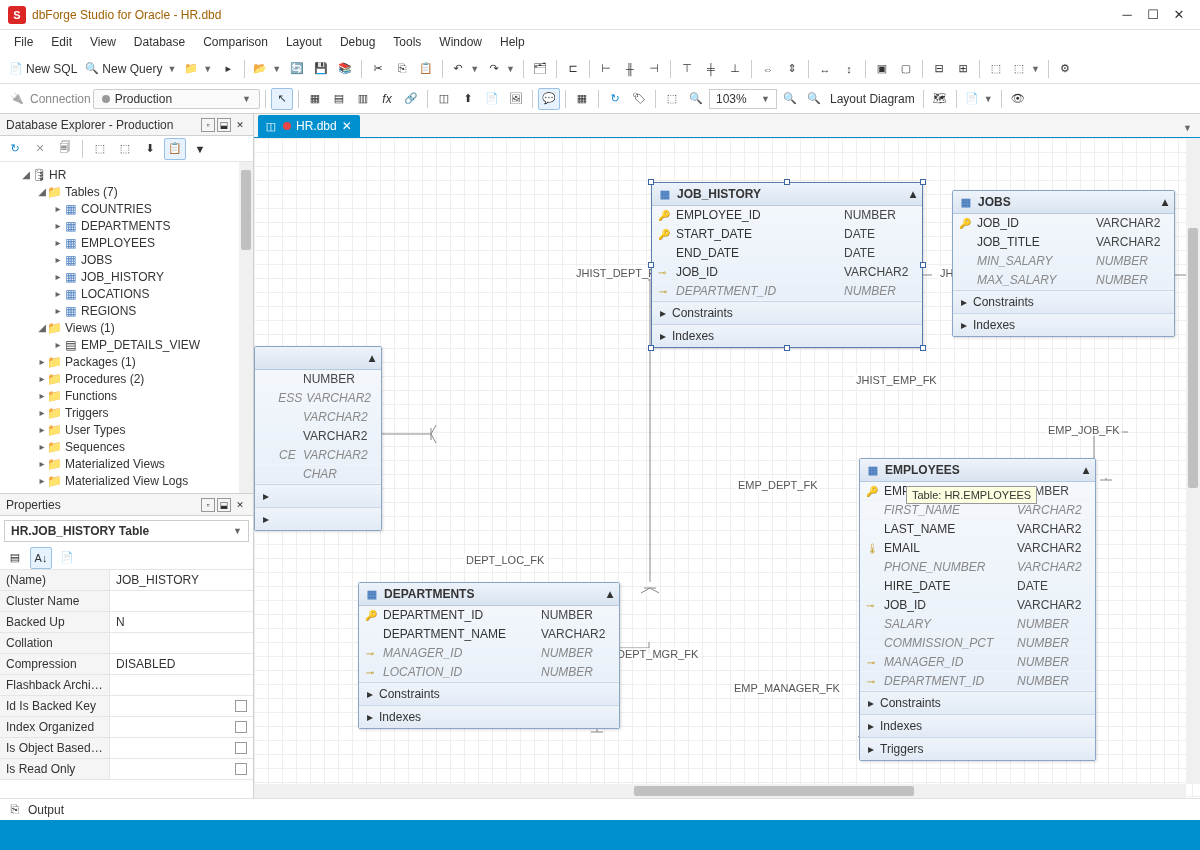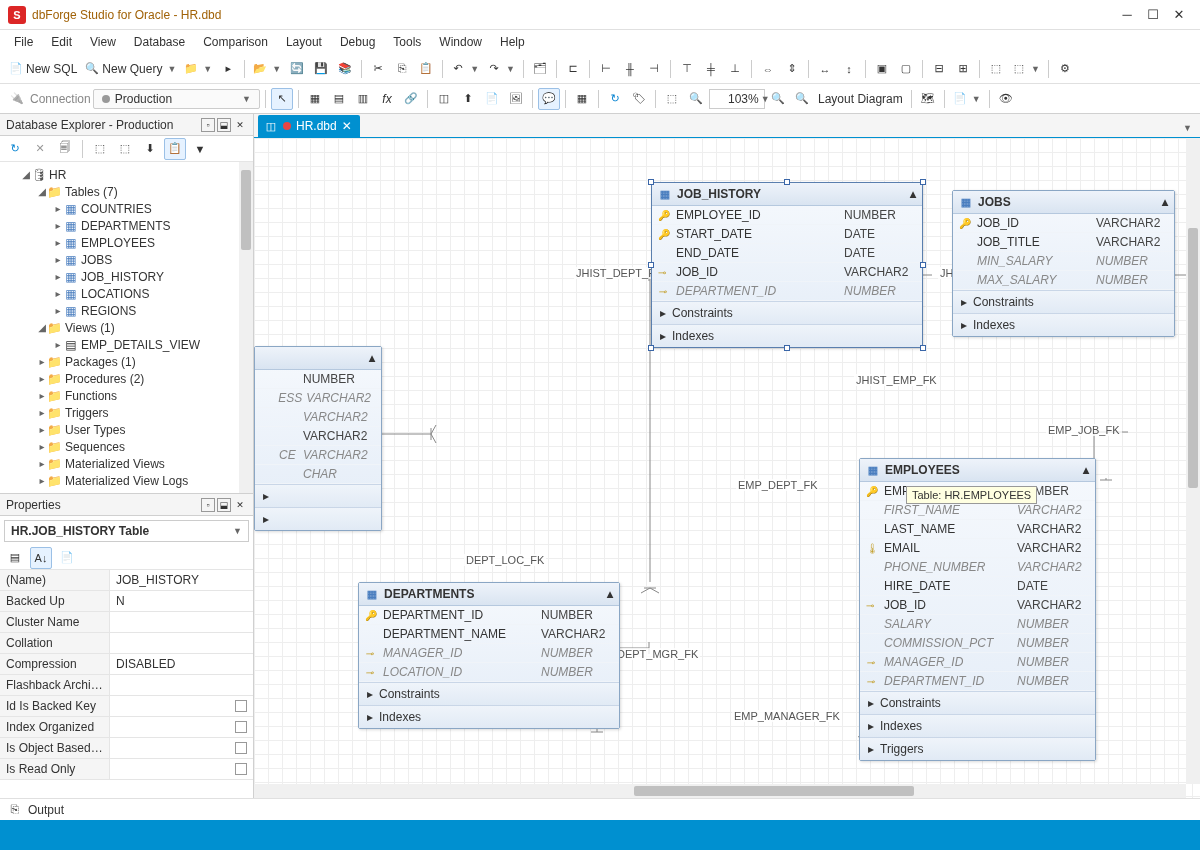--- a/index.html
+++ b/index.html
@@ -9,21 +9,21 @@
 .title-text{flex:1;font-size:12px;color:#a16207}
 .win-btn{width:26px;height:26px;display:flex;align-items:center;justify-content:center;cursor:pointer;font-size:13px}
 .menu-bar{height:24px;display:flex;align-items:center;padding:0 6px;gap:2px}
 .menu-item{padding:3px 8px;cursor:pointer;border-radius:2px}
 .toolbar{height:30px;display:flex;align-items:center;padding:0 6px;gap:2px;border-bottom:1px solid #e0e0e0}
 .tb-btn{min-width:22px;height:22px;display:flex;align-items:center;justify-content:center;cursor:pointer;border-radius:2px;padding:0 3px;gap:3px}
 .tb-sep{width:1px;height:18px;background:#ccc;margin:0 3px}
 .tb-label{white-space:nowrap}
 .conn-pill{display:flex;align-items:center;gap:5px;border:1px solid #ccc;padding:2px 8px;border-radius:2px;background:#fafafa}
 .conn-dot{width:8px;height:8px;border-radius:50%;background:#999}
-.zoom-box{border:1px solid #ccc;padding:2px 18px;width:56px;display:flex;align-items:center;background:#fff}
+.zoom-box{border:1px solid #ccc;padding:2px 6px;width:68px;display:flex;align-items:center;background:#fff}
 .main{flex:1;display:flex;overflow:hidden}
 .left-col{width:254px;display:flex;flex-direction:column;border-right:1px solid #d0d0d0}
 .panel-hdr{height:22px;background:#f5f5f5;display:flex;align-items:center;padding:0 6px;font-size:11px;border-bottom:1px solid #d0d0d0}
 .panel-hdr .flex{flex:1}
 .hdr-ico{width:14px;height:14px;border:1px solid #999;margin-left:2px;cursor:pointer;font-size:9px;display:flex;align-items:center;justify-content:center}
 .explorer{flex:0 0 380px;display:flex;flex-direction:column;overflow:hidden;border-bottom:1px solid #d0d0d0}
 .explorer-tb{height:26px;display:flex;align-items:center;padding:0 4px;gap:3px;border-bottom:1px solid #e5e5e5}
 .tree{flex:1;overflow:auto;padding:4px 0;position:relative}
 .tree-row{display:flex;align-items:center;height:17px;padding-left:8px;cursor:pointer;white-space:nowrap}
 .exp{width:12px;text-align:center;color:#666;font-size:10px}
@@ -477,26 +477,26 @@
         <div class="tb-btn">
             <span class="ico">📄</span>
           </div>
       </div>
       <div class="prop-grid" id="prop-grid">
           <div class="prop-row">
             <div class="prop-name">(Name)</div>
             <div class="prop-val">JOB_HISTORY</div>
           </div>
           <div class="prop-row">
+            <div class="prop-name">Cluster Name</div>
+            <div class="prop-val"></div>
+          </div>
+          <div class="prop-row">
             <div class="prop-name">Backed Up</div>
             <div class="prop-val">N</div>
-          </div>
-          <div class="prop-row">
-            <div class="prop-name">Cluster Name</div>
-            <div class="prop-val"></div>
           </div>
           <div class="prop-row">
             <div class="prop-name">Collation</div>
             <div class="prop-val"></div>
           </div>
           <div class="prop-row">
             <div class="prop-name">Compression</div>
             <div class="prop-val">DISABLED</div>
           </div>
           <div class="prop-row">
@@ -561,21 +561,21 @@
         <path d="M 882 137 L 935 137 M 935 131 L 935 143"></path>
         <path d="M 874 294 L 840 294 M 840 374 L 840 294"></path>
       </svg>
 
       <div class="rel-label" style="left:320px;top:129px">JHIST_DEPT_FK</div>
       <div class="rel-label" style="left:684px;top:129px">JHIST_JOB_FK</div>
       <div class="rel-label" style="left:600px;top:236px">JHIST_EMP_FK</div>
       <div class="rel-label" style="left:792px;top:286px">EMP_JOB_FK</div>
       <div class="rel-label" style="left:482px;top:341px">EMP_DEPT_FK</div>
       <div class="rel-label" style="left:361px;top:510px">DEPT_MGR_FK</div>
-      <div class="rel-label" style="left:478px;top:572px">EMP_MANAGER_FK</div>
+      <div class="rel-label" style="left:478px;top:544px">EMP_MANAGER_FK</div>
       <div class="rel-label" style="left:210px;top:416px">DEPT_LOC_FK</div>
 
       <div class="entity" style="left:0;top:208px;width:128px">
         <div class="ent-hdr">
             <span class="flex"></span>
             <span>▴</span>
           </div>
         <div id="partial-cols">
             <div class="col-row">
               <span class="col-ico"></span>

